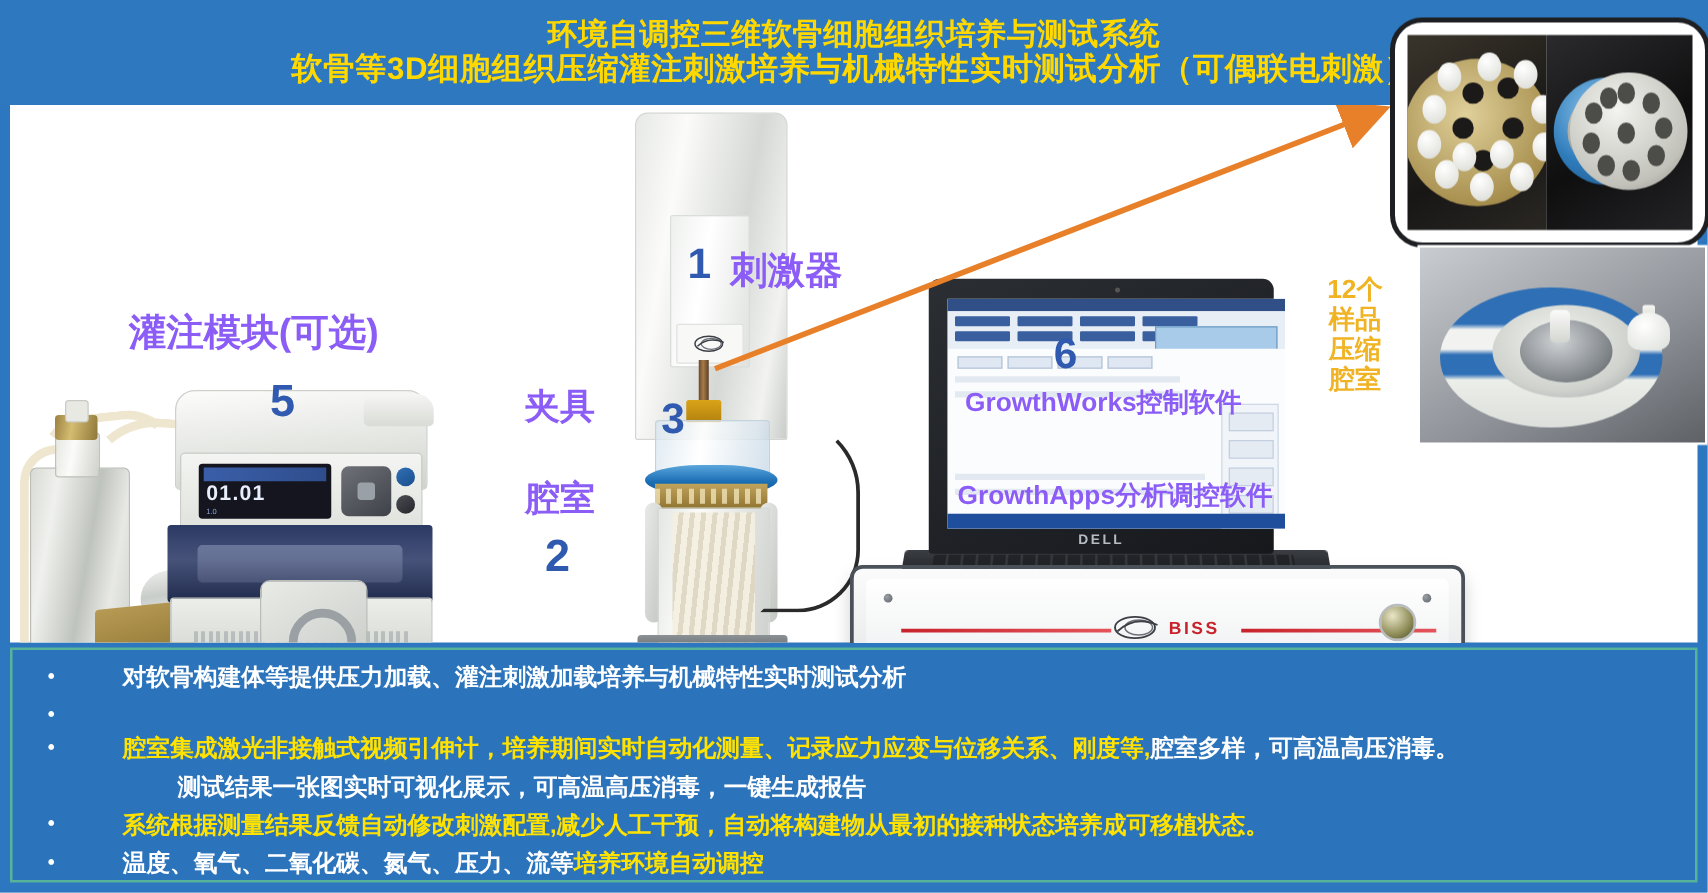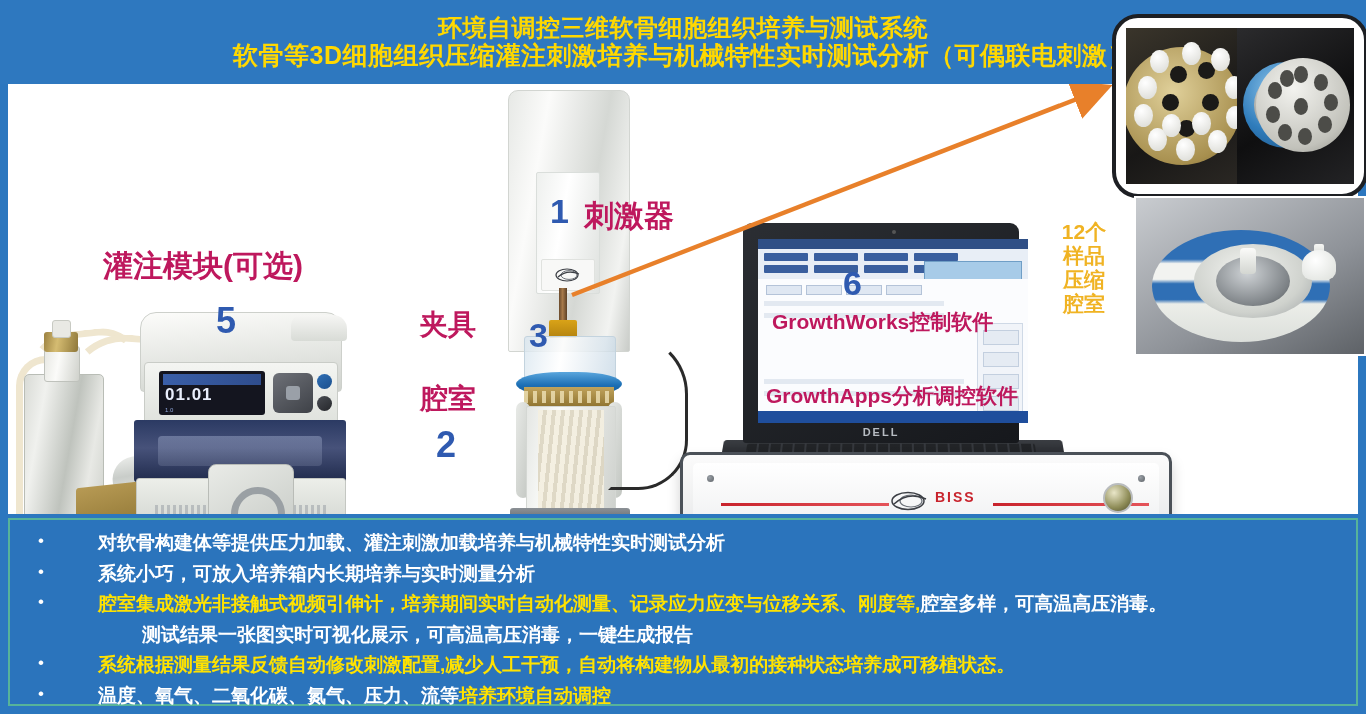--- a/index.html
+++ b/index.html
@@ -276,26 +276,26 @@
   .power-led{
     position:absolute;right:26px;top:20px;width:26px;height:26px;border-radius:50%;
     background:radial-gradient(circle at 35% 30%,#e9e6c8,#8e8c57 60%,#4e4c2c);
     border:2px solid #b9bcbe;
   }
   .red-line{position:absolute;height:3px;background:linear-gradient(90deg,#c8232c,#e4545a);}
   .rl-left{left:28px;top:40px;width:168px;}
   .rl-right{left:300px;top:40px;width:156px;}
   .biss-logo{
     position:absolute;left:196px;top:26px;width:104px;height:26px;
-    display:flex;align-items:flex-start;gap:4px;
+    display:flex;align-items:center;gap:4px;
   }
   .biss-text{color:#c8232c;font-size:14px;font-weight:bold;letter-spacing:2px;}
 
   
-  .lbl{position:absolute;color:#be185d;font-weight:bold;white-space:nowrap;z-index:5;}
+  .lbl{position:absolute;color:#8b5cf6;font-weight:bold;white-space:nowrap;z-index:5;}
   .lbl-num{color:#2f5ab0;font-weight:bold;}
 
   #lbl-perfusion{left:95px;top:162px;font-size:30px;}
   #lbl-num5{left:208px;top:216px;font-size:36px;}
   #lbl-num1{left:542px;top:108px;font-size:34px;}
   #lbl-stimulator{left:576px;top:112px;font-size:30px;}
   #lbl-fixture{left:412px;top:222px;font-size:28px;font-family:Liberation Serif, serif;}
   #lbl-cavity{left:412px;top:296px;font-size:28px;}
   #lbl-num2{left:428px;top:340px;font-size:36px;}
   #lbl-num3{left:521px;top:232px;font-size:34px;}
@@ -614,21 +614,20 @@
     </div>
   </div>
 
   <div class="bullets-panel" id="bullets">
       <div class="bullet-row">
         <div class="bullet-dot">•</div>
         <div class="bullet-text"><span class="w">对软骨构建体等提供压力加载、灌注刺激加载培养与机械特性实时测试分析</span></div>
       </div>
       <div class="bullet-row">
         <div class="bullet-dot">•</div>
-        <div class="bullet-text"><span class="w">系统小巧，可放入培养箱内长期培养与实时测量分析</span></div>
       </div>
       <div class="bullet-row">
         <div class="bullet-dot">•</div>
         <div class="bullet-text"><span class="y">腔室集成激光非接触式视频引伸计，培养期间实时自动化测量、记录应力应变与位移关系、刚度等,</span><span class="w">腔室多样，可高温高压消毒。</span></div>
       </div>
       <div class="bullet-row">
         <div class="bullet-dot"></div>
         <div class="bullet-text cont"><span class="w">测试结果一张图实时可视化展示，可高温高压消毒，一键生成报告</span></div>
       </div>
       <div class="bullet-row">

